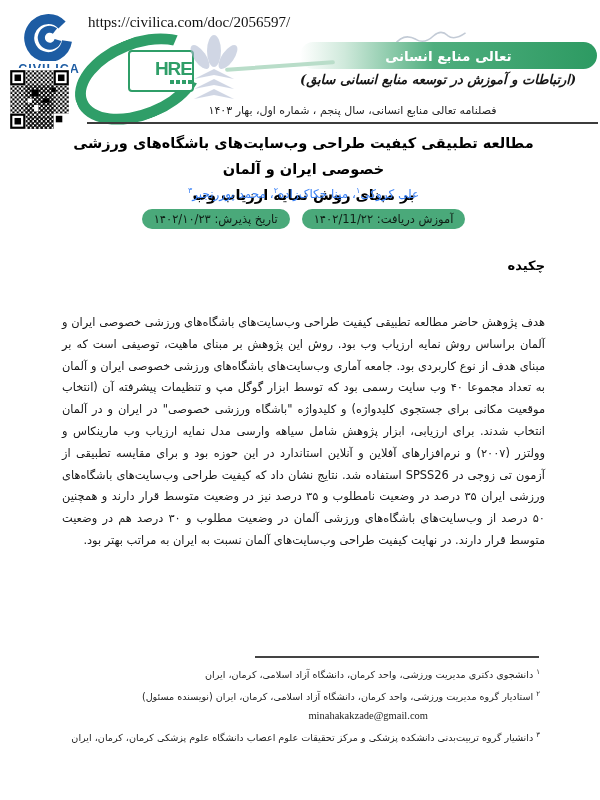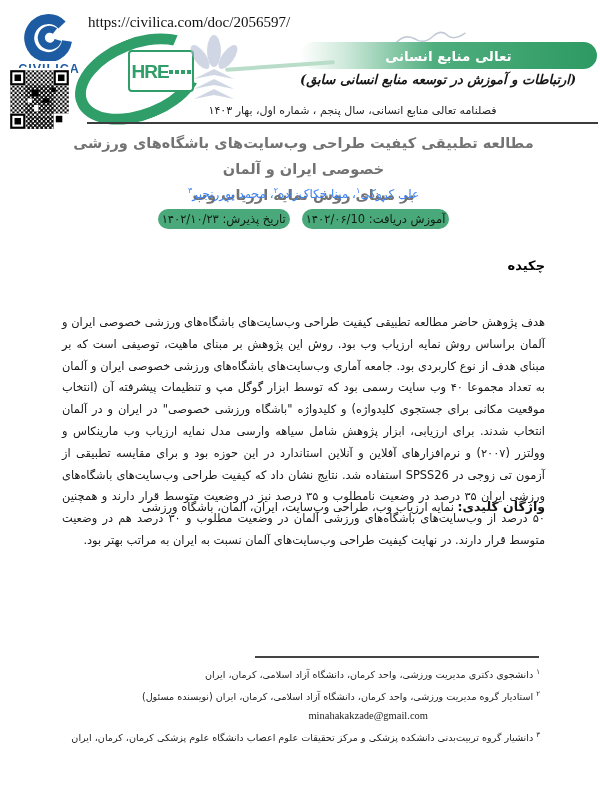--- a/index.html
+++ b/index.html
@@ -15,22 +15,22 @@
         font-size:15px;color:#111;}
   .qr{position:absolute;left:8px;top:68px;width:63px;height:63px;}
   .qr svg{width:100%;height:100%;}
 
   
   .hre-wrap{position:absolute;left:70px;top:36px;width:152px;height:70px;}
   .hre-crescent{position:absolute;left:2px;top:2px;width:112px;height:60px;
         border:11px solid #2f9e68;border-right-color:transparent;border-radius:50%;
         transform:rotate(-22deg);}
   .hre-box{position:absolute;left:58px;top:14px;width:62px;height:38px;background:#fff;
-        border:2px solid #2f9e68;border-radius:4px;display:flex;flex-direction:row;
-        align-items:center;justify-content:center;}
+        border:2px solid #2f9e68;border-radius:4px;display:flex;flex-direction:column;
+        align-items:flex-end;justify-content:center;}
   .hre-box .hre-text{font-family:"Liberation Sans",sans-serif;font-weight:bold;
         font-size:19px;line-height:19px;color:#2f9e68;letter-spacing:-1px;}
   .hre-sq{display:flex;gap:2px;margin-top:2px;}
   .hre-sq i{width:4px;height:4px;background:#2f9e68;display:block;}
 
   .azad{position:absolute;left:178px;top:33px;width:72px;height:74px;opacity:.55;}
 
   .ribbon{position:absolute;left:300px;top:42px;width:297px;height:27px;border-radius:14px;
         background:linear-gradient(to left,#2d9a62,#4fae7e 55%,#cfe9db 85%,rgba(255,255,255,0));
         display:flex;align-items:center;justify-content:center;}
@@ -40,27 +40,27 @@
   .scribble{position:absolute;left:392px;top:30px;width:78px;height:20px;opacity:.55;
         transform:rotate(-5deg);}
   .banner-sub{position:absolute;left:300px;top:72px;width:290px;text-align:left;direction:rtl;
         font-family:"DejaVu Serif",serif;font-style:italic;font-weight:bold;font-size:13px;color:#151515;}
   .journal-line{position:absolute;left:110px;right:5px;top:104px;text-align:center;direction:rtl;
         font-size:11px;color:#222;}
   .rule-top{position:absolute;left:87px;top:122px;width:511px;height:2px;background:#3c3c3c;}
 
   
   .title{position:absolute;left:62px;right:55px;top:130px;text-align:center;direction:rtl;
-        font-weight:bold;font-size:14.5px;line-height:26px;color:#737373;}
+        font-weight:bold;font-size:14.5px;line-height:26px;color:#000000;}
   .authors{position:absolute;left:62px;right:55px;top:186px;text-align:center;direction:rtl;
         font-size:12px;color:#3b82f6;}
   .authors sup{font-size:8px;}
   .dates{position:absolute;left:62px;right:55px;top:209px;display:flex;direction:rtl;
         justify-content:center;gap:12px;}
-  .pill{background:#4aa97a;border-radius:10px;padding:3px 4px;font-size:11.5px;color:#0f1f16;
+  .pill{background:#4aa97a;border-radius:10px;padding:3px 12px;font-size:11.5px;color:#0f1f16;
         direction:rtl;white-space:nowrap;}
 
   
   .abs-head{position:absolute;right:55px;top:258px;direction:rtl;font-weight:bold;
         font-size:13px;color:#000;}
   .abstract{position:absolute;left:62px;right:55px;top:281px;direction:rtl;text-align:justify;
         font-size:11.4px;line-height:21.8px;color:#161616;margin-top:31px;}
   .keywords{position:absolute;left:62px;right:55px;top:499px;direction:rtl;font-size:11.5px;color:#161616;}
   .keywords b{font-size:12.5px;}
 
@@ -167,35 +167,31 @@
     <span>بر مبنای روش نمایه ارزیاب وب</span>
   </div>
 
   <div class="authors">
     <span>علی کروکی</span><sup>۱</sup><span>، </span><span>مینا حکاک‌زاده</span><sup>۲</sup><span>، </span><span>محمد پوررنجبر</span><sup>۳</sup>
   </div>
 
   <div class="dates">
     <span class="pill">
       <span>آموزش دریافت:</span>
-      <span>۱۴۰۲/۰۶/10</span>
+      <span>۱۴۰۲/11/۲۲</span>
     </span>
     <span class="pill">
       <span>تاریخ پذیرش:</span>
       <span>۱۴۰۲/۱۰/۲۳</span>
     </span>
   </div>
 
   <div class="abs-head">چکیده</div>
   <div class="abstract">هدف پژوهش حاضر مطالعه تطبیقی کیفیت طراحی وب‌سایت‌های باشگاه‌های ورزشی خصوصی ایران و آلمان براساس روش نمایه ارزیاب وب بود. روش این پژوهش بر مبنای ماهیت، توصیفی است که بر مبنای هدف از نوع کاربردی بود. جامعه آماری وب‌سایت‌های باشگاه‌های ورزشی خصوصی ایران و آلمان به تعداد مجموعا ۴۰ وب سایت رسمی بود که توسط ابزار گوگل مپ و تنظیمات پیشرفته آن (انتخاب موقعیت مکانی برای جستجوی کلیدواژه) و کلیدواژه "باشگاه ورزشی خصوصی" در ایران و در آلمان انتخاب شدند. برای ارزیابی، ابزار پژوهش شامل سیاهه وارسی مدل نمایه ارزیاب وب مارینکاس و وولتزر (۲۰۰۷) و نرم‌افزارهای آفلاین و آنلاین استاندارد در این حوزه بود و برای مقایسه تطبیقی از آزمون تی زوجی در SPSS26 استفاده شد. نتایج نشان داد که کیفیت طراحی وب‌سایت‌های باشگاه‌های ورزشی ایران ۳۵ درصد در وضعیت نامطلوب و ۳۵ درصد نیز در وضعیت متوسط قرار دارند و همچنین ۵۰ درصد از وب‌سایت‌های باشگاه‌های ورزشی آلمان در وضعیت مطلوب و ۳۰ درصد هم در وضعیت متوسط قرار دارند. در نهایت کیفیت طراحی وب‌سایت‌های آلمان نسبت به ایران به مراتب بهتر بود.</div>
 
-  <div class="keywords">
-    <b>واژگان کلیدی:</b>
-    <span>نمایه ارزیاب وب، طراحی وب‌سایت، ایران، آلمان، باشگاه ورزشی</span>
-  </div>
 
   <div class="rule-foot"></div>
   <div class="footnotes">
     <div><sup>۱</sup> <span>دانشجوی دکتری مدیریت ورزشی، واحد کرمان، دانشگاه آزاد اسلامی، کرمان، ایران</span></div>
     <div><sup>۲</sup> <span>استادیار گروه مدیریت ورزشی، واحد کرمان، دانشگاه آزاد اسلامی، کرمان، ایران (نویسنده مسئول)</span></div>
     <div class="foot-email">minahakakzade@gmail.com</div>
     <div><sup>۳</sup> <span>دانشیار گروه تربیت‌بدنی دانشکده پزشکی و مرکز تحقیقات علوم اعصاب دانشگاه علوم پزشکی کرمان، کرمان، ایران</span></div>
   </div>
 
 </div>

